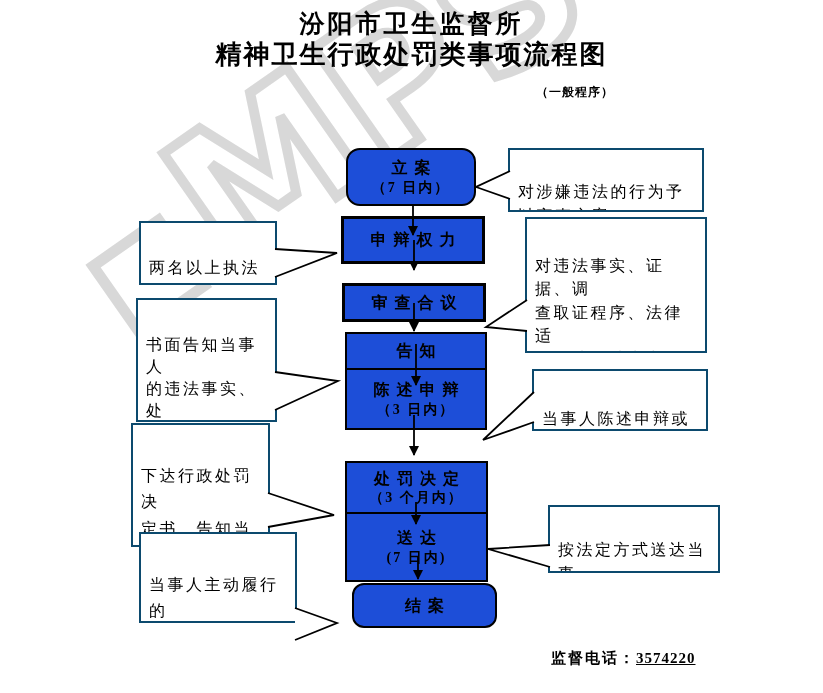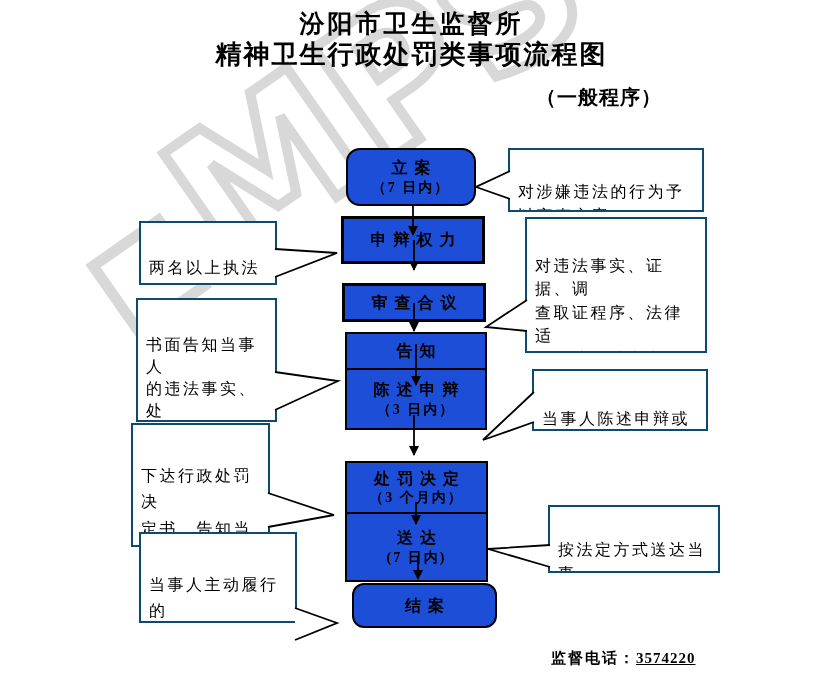--- a/index.html
+++ b/index.html
@@ -7,21 +7,21 @@
     position:relative;width:823px;height:693px;background:#fff;overflow:hidden;
     font-family:"Liberation Serif","DejaVu Serif",serif;color:#000;
   }
   
   #watermark-svg{position:absolute;left:0;top:0;z-index:0;}
   #connector-svg{position:absolute;left:0;top:0;z-index:3;pointer-events:none;}
   
   .title-wrap{position:absolute;left:0;top:8px;width:823px;text-align:center;z-index:2;}
   .title-l1{font-size:25px;font-weight:bold;letter-spacing:3px;line-height:1.25;}
   .title-l2{font-size:26px;font-weight:bold;letter-spacing:2px;line-height:1.25;}
-  .title-sub{position:absolute;left:536px;top:84px;font-size:20px;font-weight:600;letter-spacing:1px;z-index:2;text-align:right;}
+  .title-sub{position:absolute;left:536px;top:84px;font-size:12px;font-weight:600;letter-spacing:1px;z-index:2;text-align:right;}
   
   .fb{
     position:absolute;background:#1d4ed8;border:2px solid #000;box-sizing:border-box;
     display:flex;flex-direction:column;align-items:center;justify-content:center;
     text-align:right;z-index:2;
   }
   .fb .lbl{font-size:16px;font-weight:600;letter-spacing:7px;text-indent:7px;line-height:1.35;}
   .fb .sub{font-size:14px;font-weight:600;letter-spacing:2px;line-height:1.3;}
   .fb .sub:empty{display:none;}
   .fb-lian   {left:346px;top:148px;width:130px;height:58px;border-radius:14px;}

